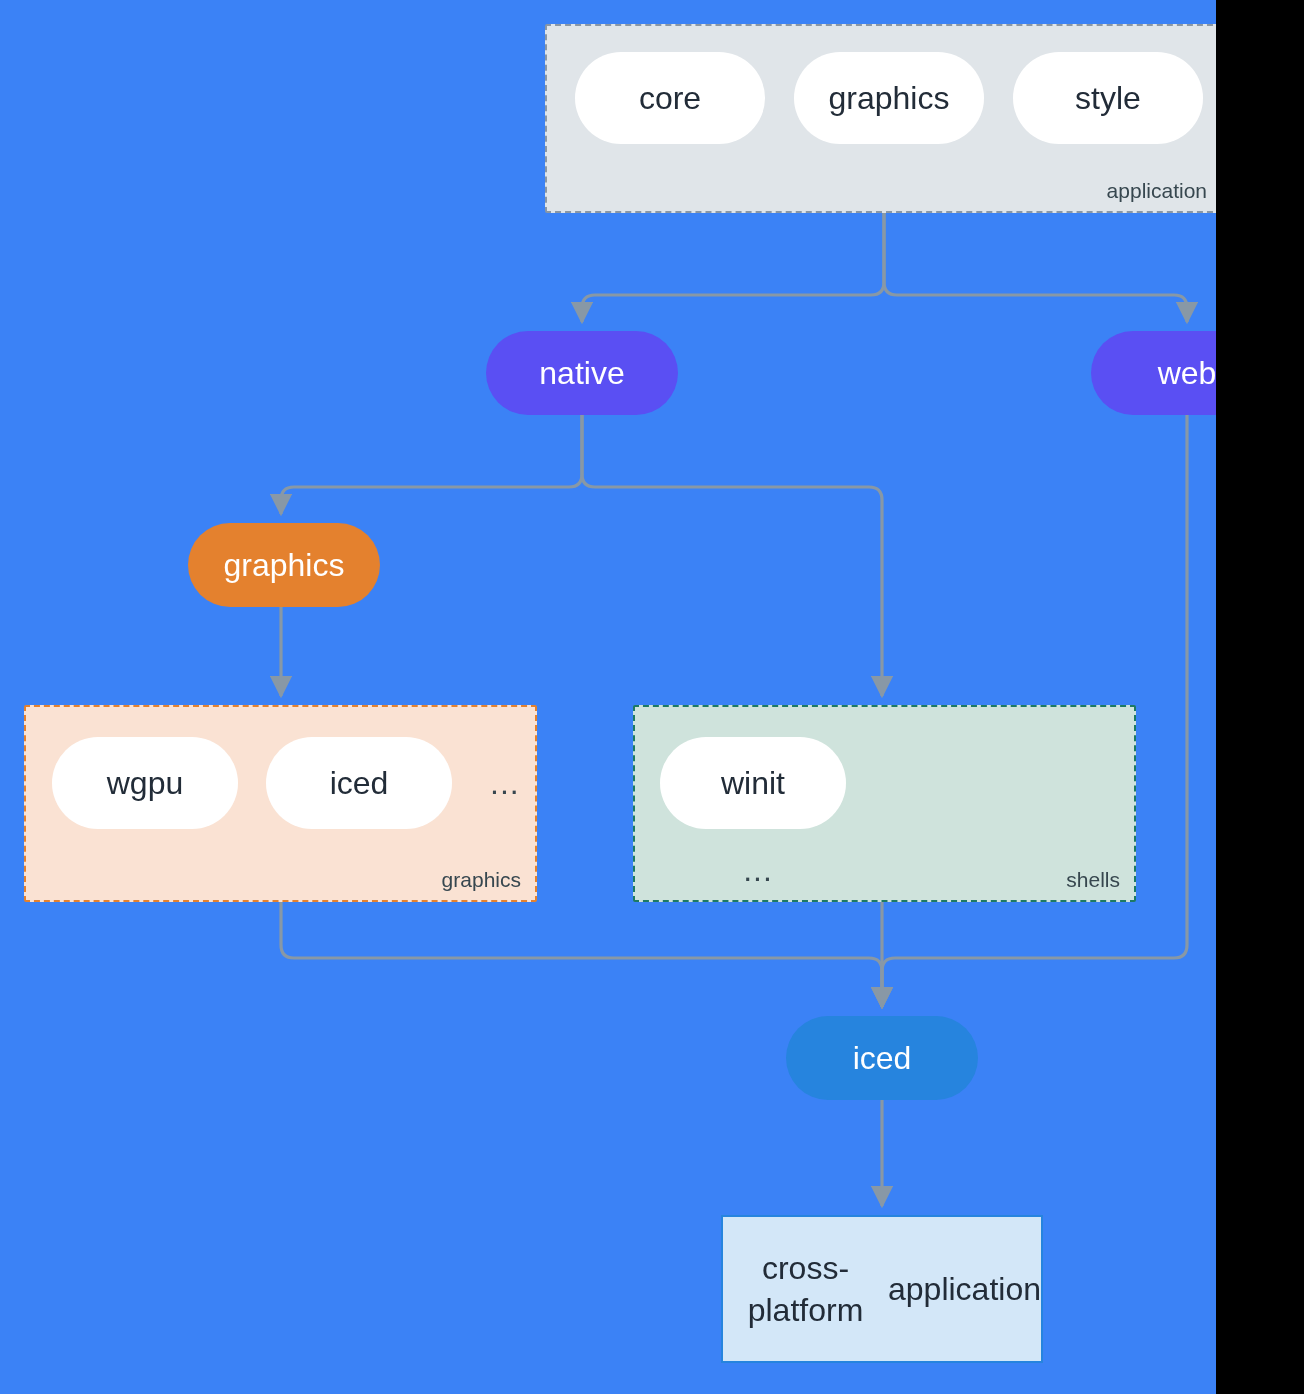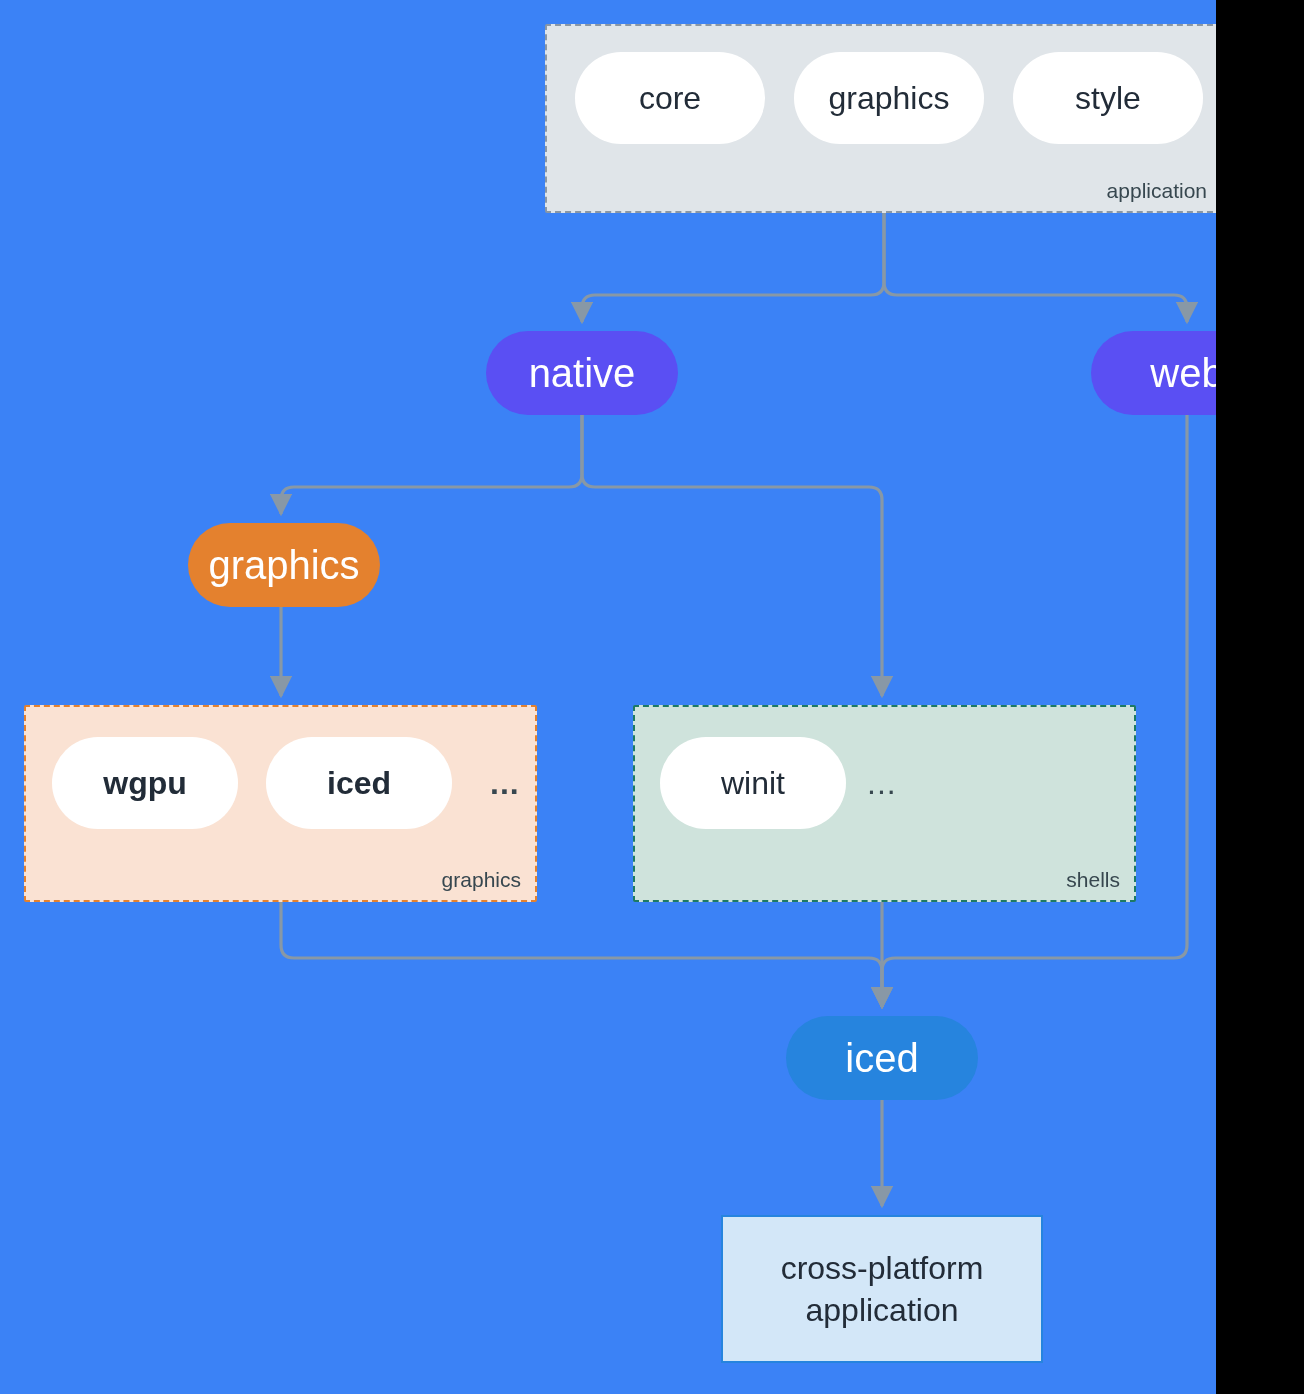--- a/index.html
+++ b/index.html
@@ -62,34 +62,34 @@
   #cluster-renderers {
     left: 24px; top: 705px;
     width: 513px; height: 197px;
     background: #fae2d3;
     border-color: #e4812e;
     border-radius: 2px;
   }
   #cluster-renderers .cluster-row {
     left: 26px; top: 30px;
     gap: 28px;
-    font-weight: bold;
   }
 
   
   #cluster-shells {
     left: 633px; top: 705px;
     width: 503px; height: 197px;
     background: #cfe3dc;
     border-color: #1d7a64;
     border-radius: 2px;
   }
   #cluster-shells .cluster-row {
     left: 25px; top: 30px;
-    gap: 11px;
+    gap: 25px;
+    flex-direction: column;
   }
 
   
   .pill {
     display: flex;
     align-items: center;
     justify-content: center;
     background: #ffffff;
     border-radius: 999px;
     color: #222c38;
@@ -109,21 +109,21 @@
   }
 
   
   .node {
     position: absolute;
     display: flex;
     align-items: center;
     justify-content: center;
     border-radius: 999px;
     color: #ffffff;
-    font-size: 40px;
+    font-size: 32px;
     box-sizing: border-box;
     white-space: nowrap;
   }
   #node-native {
     left: 486px; top: 331px;
     width: 192px; height: 84px;
     background: #5a4ff3;
   }
   #node-web {
     left: 1091px; top: 331px;
@@ -144,21 +144,20 @@
 
   
   #node-app {
     position: absolute;
     left: 721px; top: 1215px;
     width: 322px; height: 148px;
     background: #d3e7f8;
     border: 2px solid #2684de;
     box-sizing: border-box;
     display: flex;
-    flex-direction: column;
     align-items: center;
     justify-content: center;
     color: #222c38;
     font-size: 32px;
     line-height: 1.32;
     text-align: center;
   }
 </style>
 </head>
 <body>

